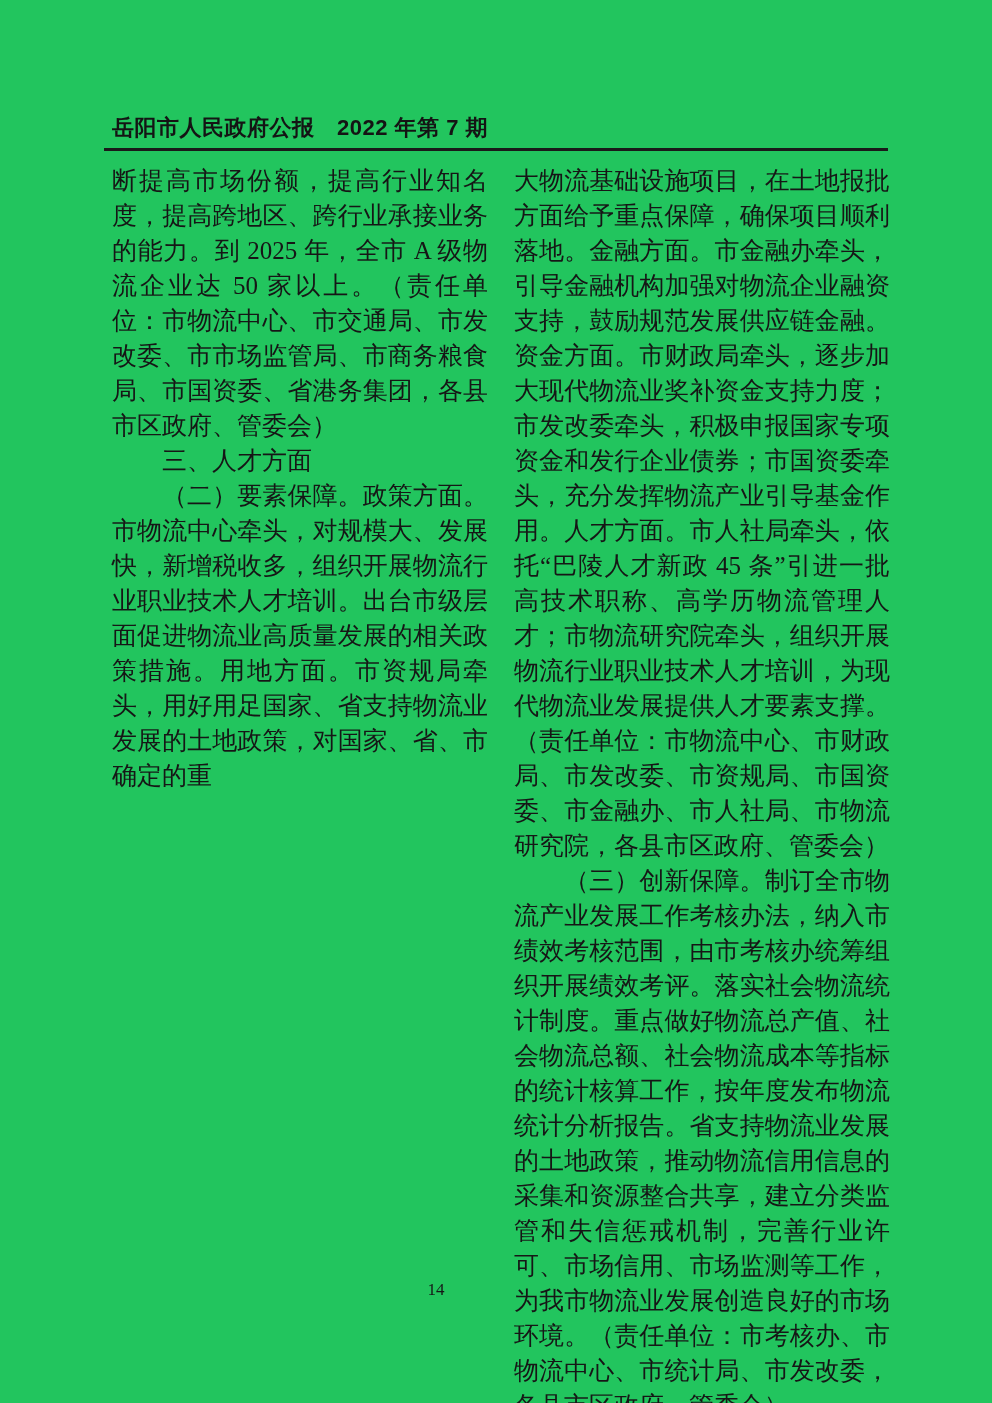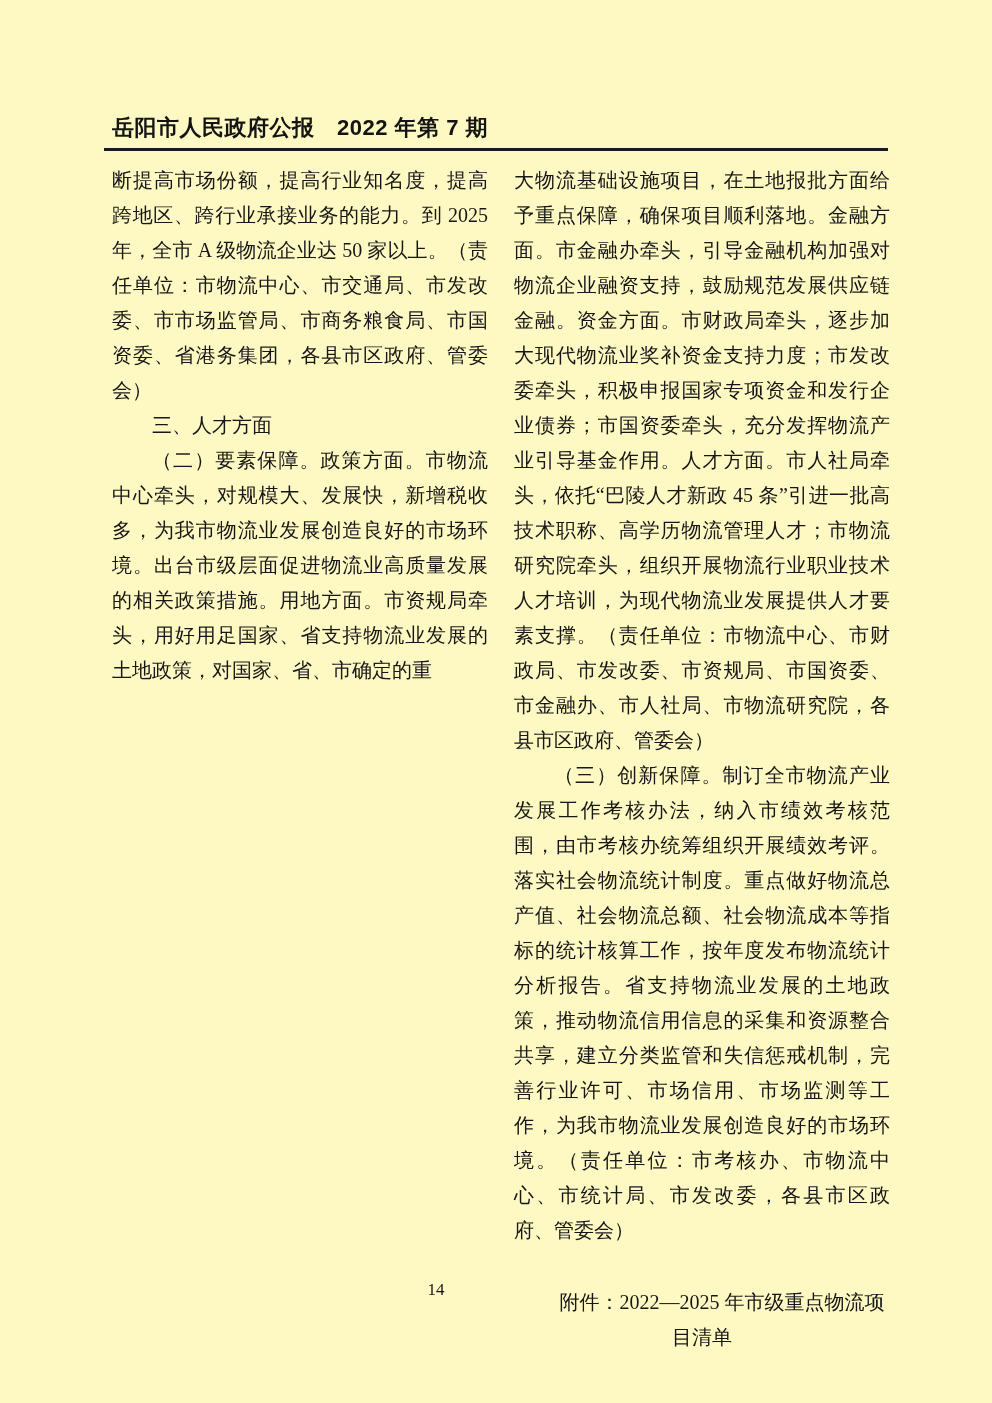--- a/index.html
+++ b/index.html
@@ -4,21 +4,21 @@
 <style>
   html, body {
     margin: 0;
     padding: 0;
     background: #e8e8e8;
   }
   .page {
     position: relative;
     width: 992px;
     height: 1403px;
-    background: #fef9c3;
+    background: #22c55e;
     overflow: hidden;
     font-family: "Liberation Serif", serif;
     text-decoration: underline;
   }
   .header-title {
     position: absolute;
     left: 112px;
     top: 113px;
     font-family: "Liberation Sans", sans-serif;
     font-weight: 700;
@@ -41,21 +41,21 @@
     top: 163px;
     width: 778px;
     display: flex;
     justify-content: space-between;
   }
   .col {
     width: 376px;
   }
   .para {
     margin: 0;
-    font-size: 20px;
+    font-size: 25px;
     line-height: 35px;
     color: #161616;
     text-align: justify;
     text-indent: 2em;
     font-family: "Liberation Serif", serif;
   }
   .cont {
     text-indent: 0;
   }
   .attach {
@@ -80,21 +80,21 @@
 
   <div class="header-title">岳阳市人民政府公报　2022 年第 7 期</div>
 
   <div class="header-rule"></div>
 
   <div class="columns">
 
     <div class="col">
       <p class="para cont">断提高市场份额，提高行业知名度，提高跨地区、跨行业承接业务的能力。到 2025 年，全市 A 级物流企业达 50 家以上。（责任单位：市物流中心、市交通局、市发改委、市市场监管局、市商务粮食局、市国资委、省港务集团，各县市区政府、管委会）</p>
       <p class="para">三、人才方面</p>
-      <p class="para">（二）要素保障。政策方面。市物流中心牵头，对规模大、发展快，新增税收多，为我市物流业发展创造良好的市场环境。出台市级层面促进物流业高质量发展的相关政策措施。用地方面。市资规局牵头，用好用足国家、省支持物流业发展的土地政策，对国家、省、市确定的重</p>
+      <p class="para">（二）要素保障。政策方面。市物流中心牵头，对规模大、发展快，新增税收多，组织开展物流行业职业技术人才培训。出台市级层面促进物流业高质量发展的相关政策措施。用地方面。市资规局牵头，用好用足国家、省支持物流业发展的土地政策，对国家、省、市确定的重</p>
     </div>
 
     <div class="col">
       <p class="para cont">大物流基础设施项目，在土地报批方面给予重点保障，确保项目顺利落地。金融方面。市金融办牵头，引导金融机构加强对物流企业融资支持，鼓励规范发展供应链金融。资金方面。市财政局牵头，逐步加大现代物流业奖补资金支持力度；市发改委牵头，积极申报国家专项资金和发行企业债券；市国资委牵头，充分发挥物流产业引导基金作用。人才方面。市人社局牵头，依托“巴陵人才新政 45 条”引进一批高技术职称、高学历物流管理人才；市物流研究院牵头，组织开展物流行业职业技术人才培训，为现代物流业发展提供人才要素支撑。（责任单位：市物流中心、市财政局、市发改委、市资规局、市国资委、市金融办、市人社局、市物流研究院，各县市区政府、管委会）</p>
       <p class="para">（三）创新保障。制订全市物流产业发展工作考核办法，纳入市绩效考核范围，由市考核办统筹组织开展绩效考评。落实社会物流统计制度。重点做好物流总产值、社会物流总额、社会物流成本等指标的统计核算工作，按年度发布物流统计分析报告。省支持物流业发展的土地政策，推动物流信用信息的采集和资源整合共享，建立分类监管和失信惩戒机制，完善行业许可、市场信用、市场监测等工作，为我市物流业发展创造良好的市场环境。（责任单位：市考核办、市物流中心、市统计局、市发改委，各县市区政府、管委会）</p>
       <p class="para attach">附件：2022—2025 年市级重点物流项目清单</p>
     </div>
 
   </div>
 

